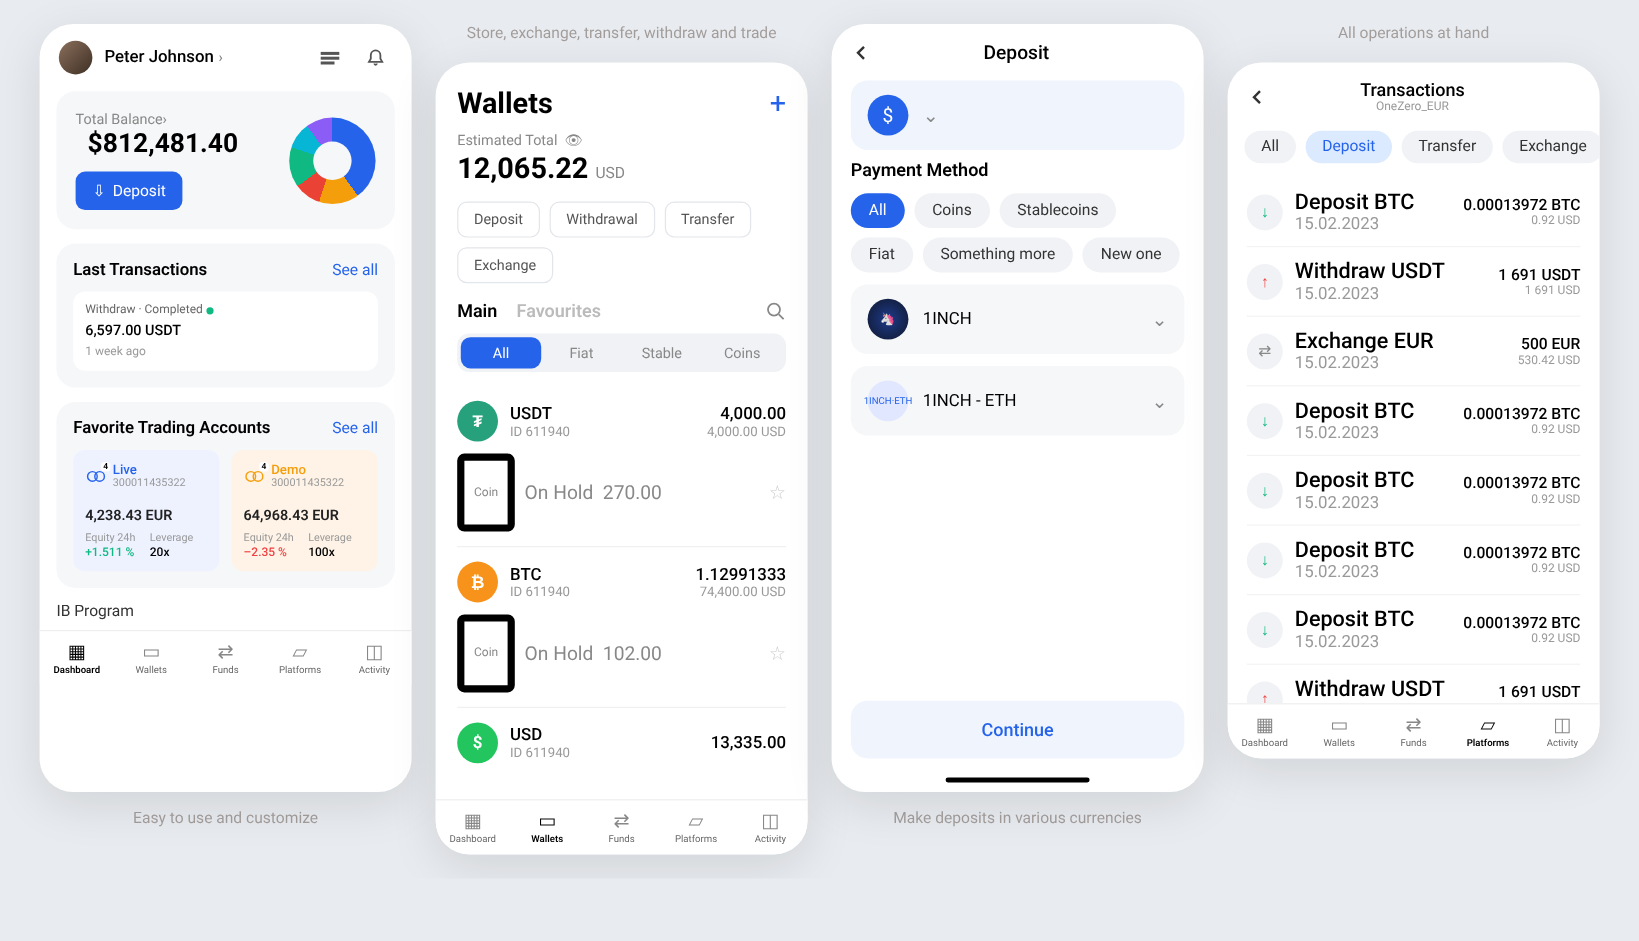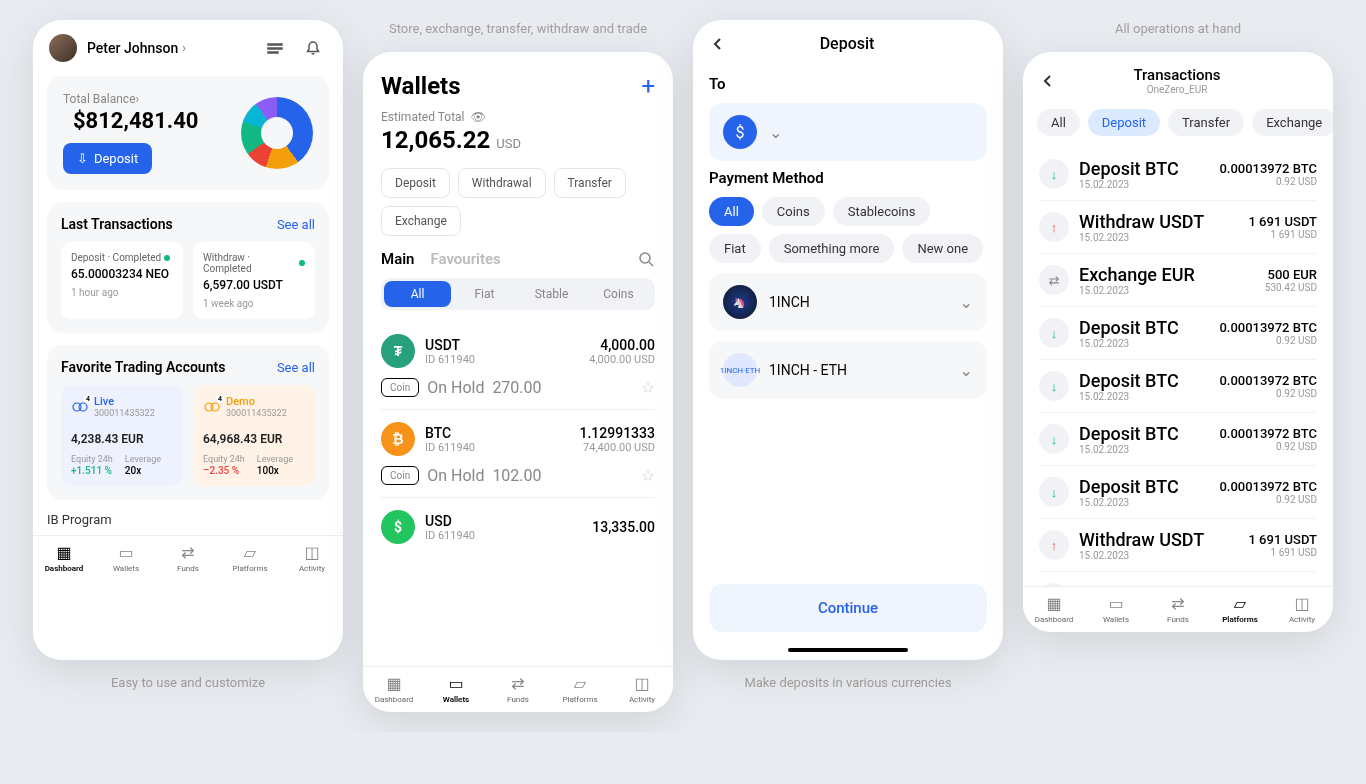--- a/index.html
+++ b/index.html
@@ -87,21 +87,21 @@
 .usdt { background: #26a17b; }
 .btc { background: #f7931a; }
 .usd { background: #22c55e; }
 .w-mid { flex: 1; }
 .w-sym { font-size: 14px; font-weight: 500; }
 .w-id { font-size: 11px; color: #999; }
 .w-rgt { text-align: right; }
 .w-amt { font-size: 14px; font-weight: 500; }
 .w-usd { font-size: 11px; color: #999; }
 .w-row2 { display: flex; align-items: center; gap: 8px; margin-top: 10px; }
-.coin-tag { border: 1px solid #000000; border-radius: 6px; padding: 3px 8px; font-size: 10px; color: #888; }
+.coin-tag { border: 6px solid #000000; border-radius: 6px; padding: 21px 8px; font-size: 10px; color: #888; }
 .hold { font-size: 16px; color: #888; }
 .star { margin-left: auto; color: #ccc; cursor: pointer; }
 
 
 .s3 { height: 640px; }
 .s3-head { display: flex; align-items: center; padding: 14px 16px; }
 .back { cursor: pointer; color: #333; }
 .s3-title { flex: 1; text-align: center; font-size: 16px; font-weight: 500; margin-right: 20px; }
 .s3-body { padding: 0 16px; flex: 1; display: flex; flex-direction: column; }
 .lbl { font-size: 15px; font-weight: 600; margin: 8px 0 10px; }
@@ -132,21 +132,21 @@
 .filter.active { background: #dbeafe; color: #2563eb; }
 .tx-list { flex: 1; overflow: hidden; padding: 0 16px; }
 .txi { display: flex; align-items: center; gap: 10px; padding: 10px 0; border-bottom: 1px solid #f3f3f3; }
 .txi:last-child { border-bottom: none; }
 .txi-ico { width: 30px; height: 30px; border-radius: 50%; background: #f0f2f5; display: flex; align-items: center; justify-content: center; font-size: 13px; }
 .dep { color: #10b981; }
 .wdr { color: #ef4444; }
 .exc { color: #888; }
 .txi-mid { flex: 1; }
 .txi-name { font-size: 18px; font-weight: 500; }
-.txi-date { font-size: 10px; color: #999; }
+.txi-date { font-size: 14px; color: #999; }
 .txi-rgt { text-align: right; }
 .txi-amt { font-size: 13px; font-weight: 500; }
 .txi-usd { font-size: 10px; color: #999; }
 svg { display: block; }
 </style>
 </head>
 <body>
 
 <div class="phone-wrap">
 <div class="phone s1">
@@ -183,28 +183,20 @@
           </button>
     </div>
     <div class="donut"></div>
   </div>
   <div class="section">
     <div class="sec-head">
       <div class="sec-title">Last Transactions</div>
       <div class="seeall">See all</div>
     </div>
     <div class="tx-row">
-      <div class="tx-card">
-        <div class="tx-stat">
-              <span>Deposit · Completed</span>
-              <span class="dot-g"></span>
-            </div>
-        <div class="tx-amt">65.00003234 NEO</div>
-        <div class="tx-time">1 hour ago</div>
-      </div>
       <div class="tx-card">
         <div class="tx-stat">
               <span>Withdraw · Completed</span>
               <span class="dot-g"></span>
             </div>
         <div class="tx-amt">6,597.00 USDT</div>
         <div class="tx-time">1 week ago</div>
       </div>
     </div>
   </div>
@@ -411,21 +403,20 @@
 <div class="phone s3">
   <div class="s3-head">
     <div class="back">
           <svg width="18" height="18" viewBox="0 0 18 18" fill="none" stroke="currentColor" stroke-width="2">
             <path d="M11 4l-5 5 5 5"></path>
           </svg>
         </div>
     <div class="s3-title">Deposit</div>
   </div>
   <div class="s3-body">
-    <div class="lbl">To</div>
     <div class="dest">
       <div class="dest-ico">$</div>
       <div style="color:#888">⌄</div>
     </div>
     <div class="lbl">Payment Method</div>
     <div class="pill-row">
       <div class="pill active">All</div>
       <div class="pill">Coins</div>
       <div class="pill">Stablecoins</div>
       <div class="pill">Fiat</div>

